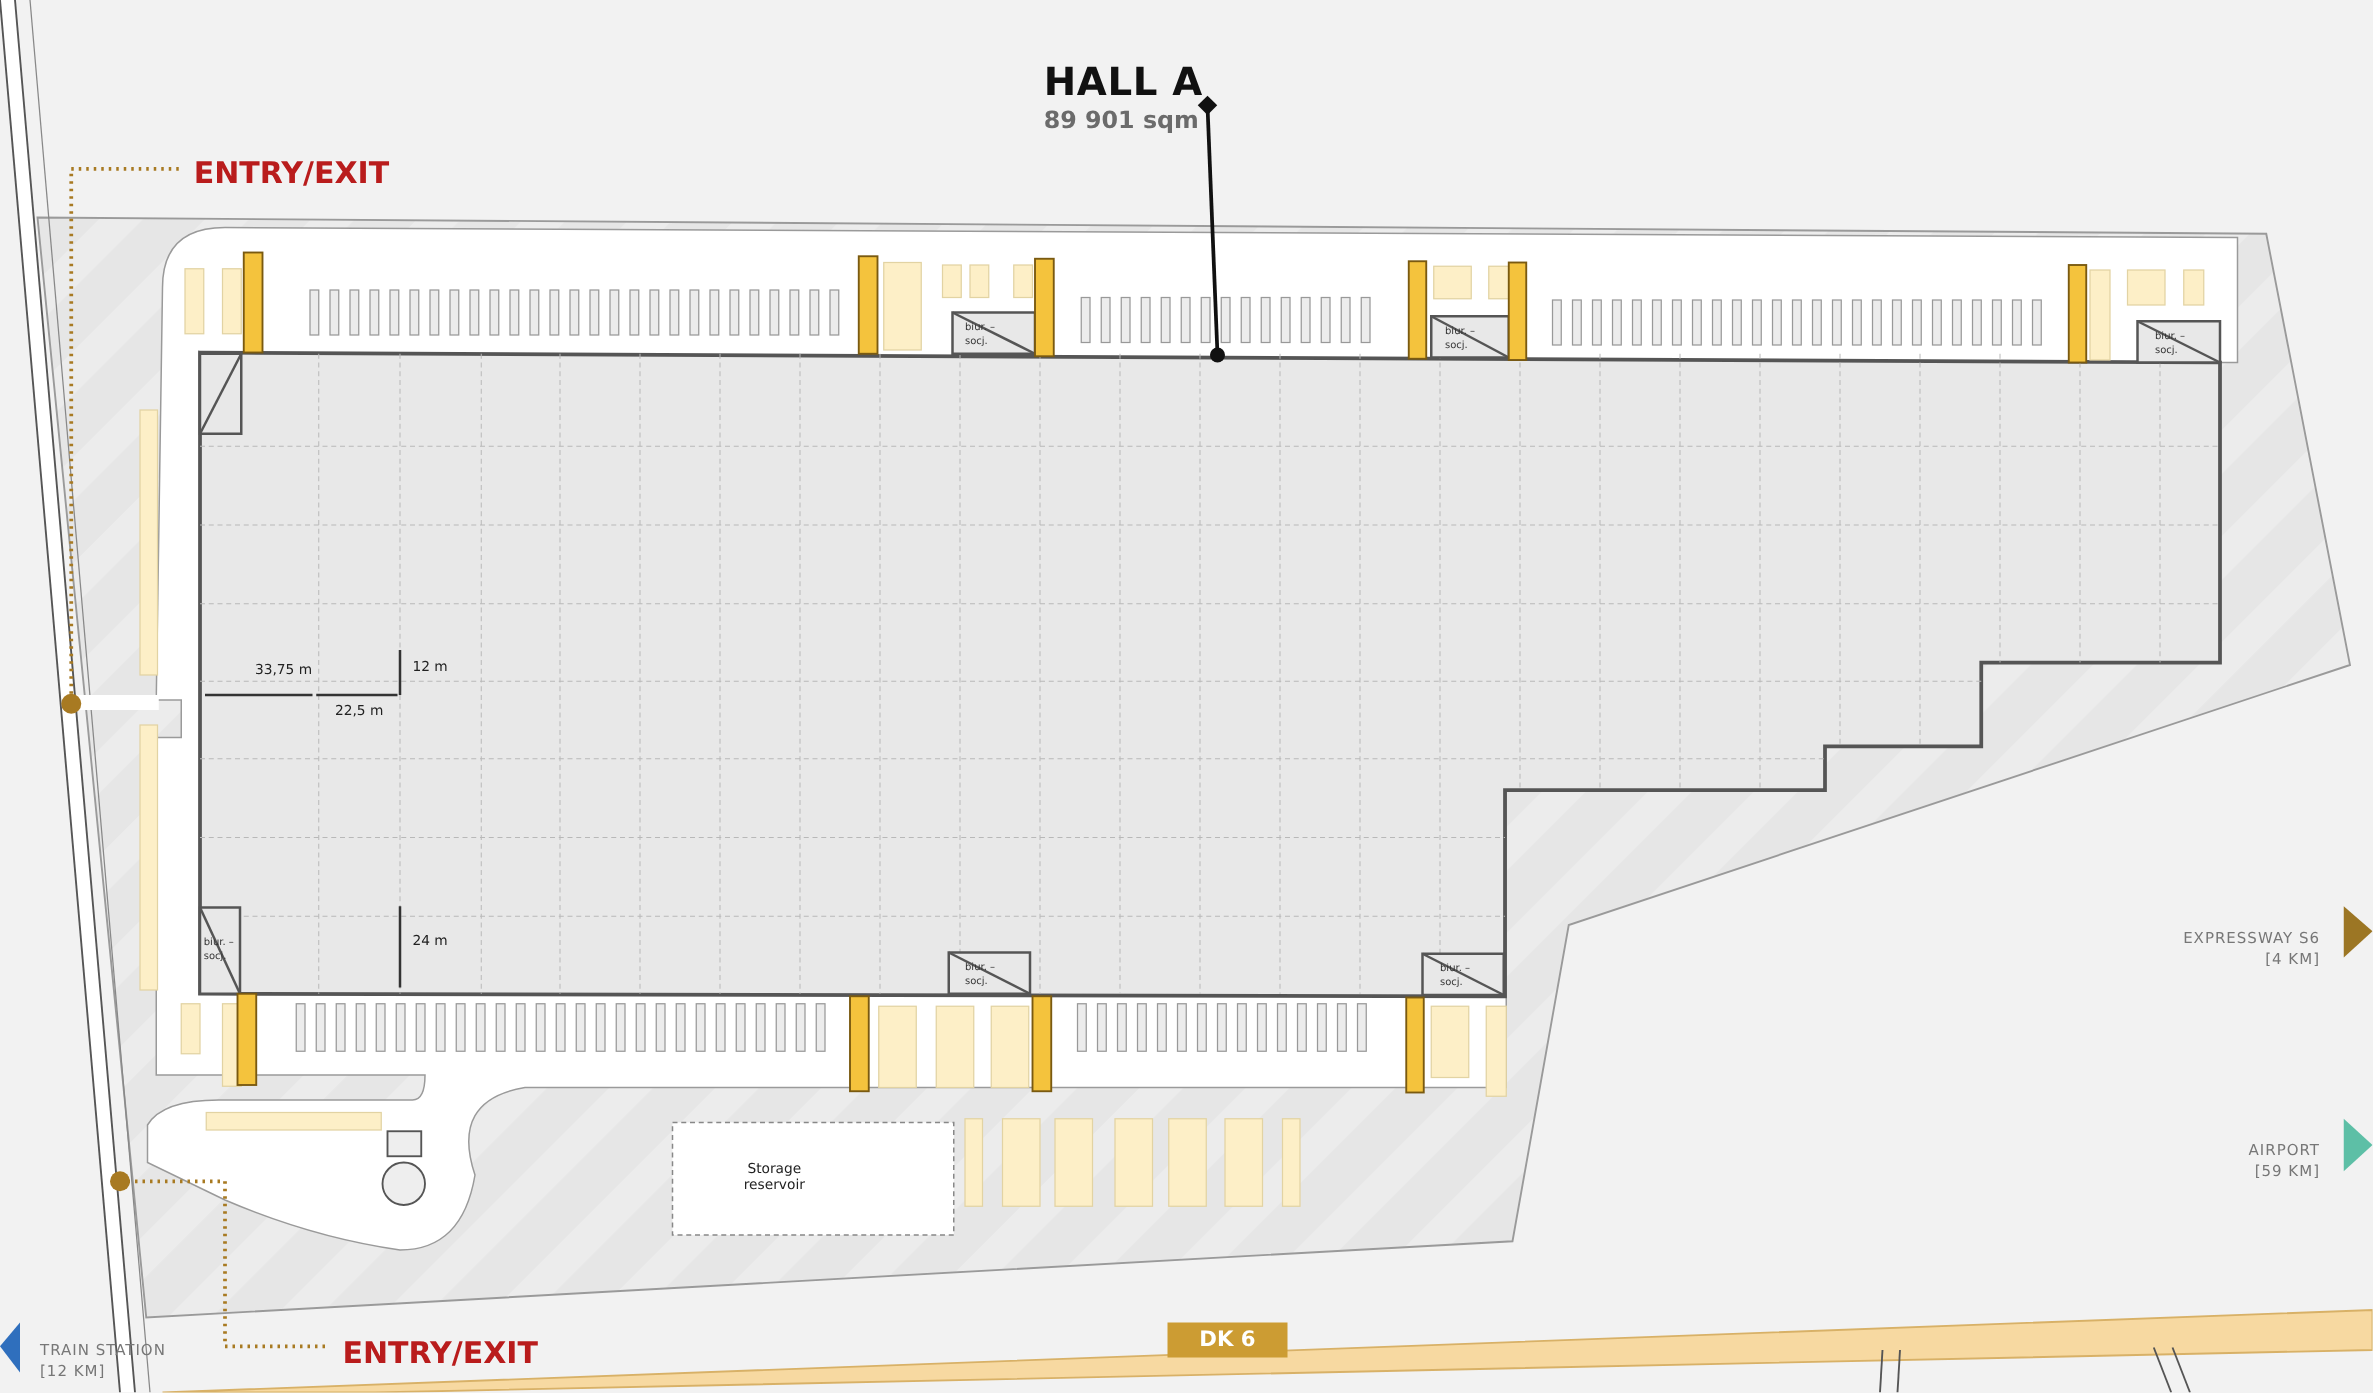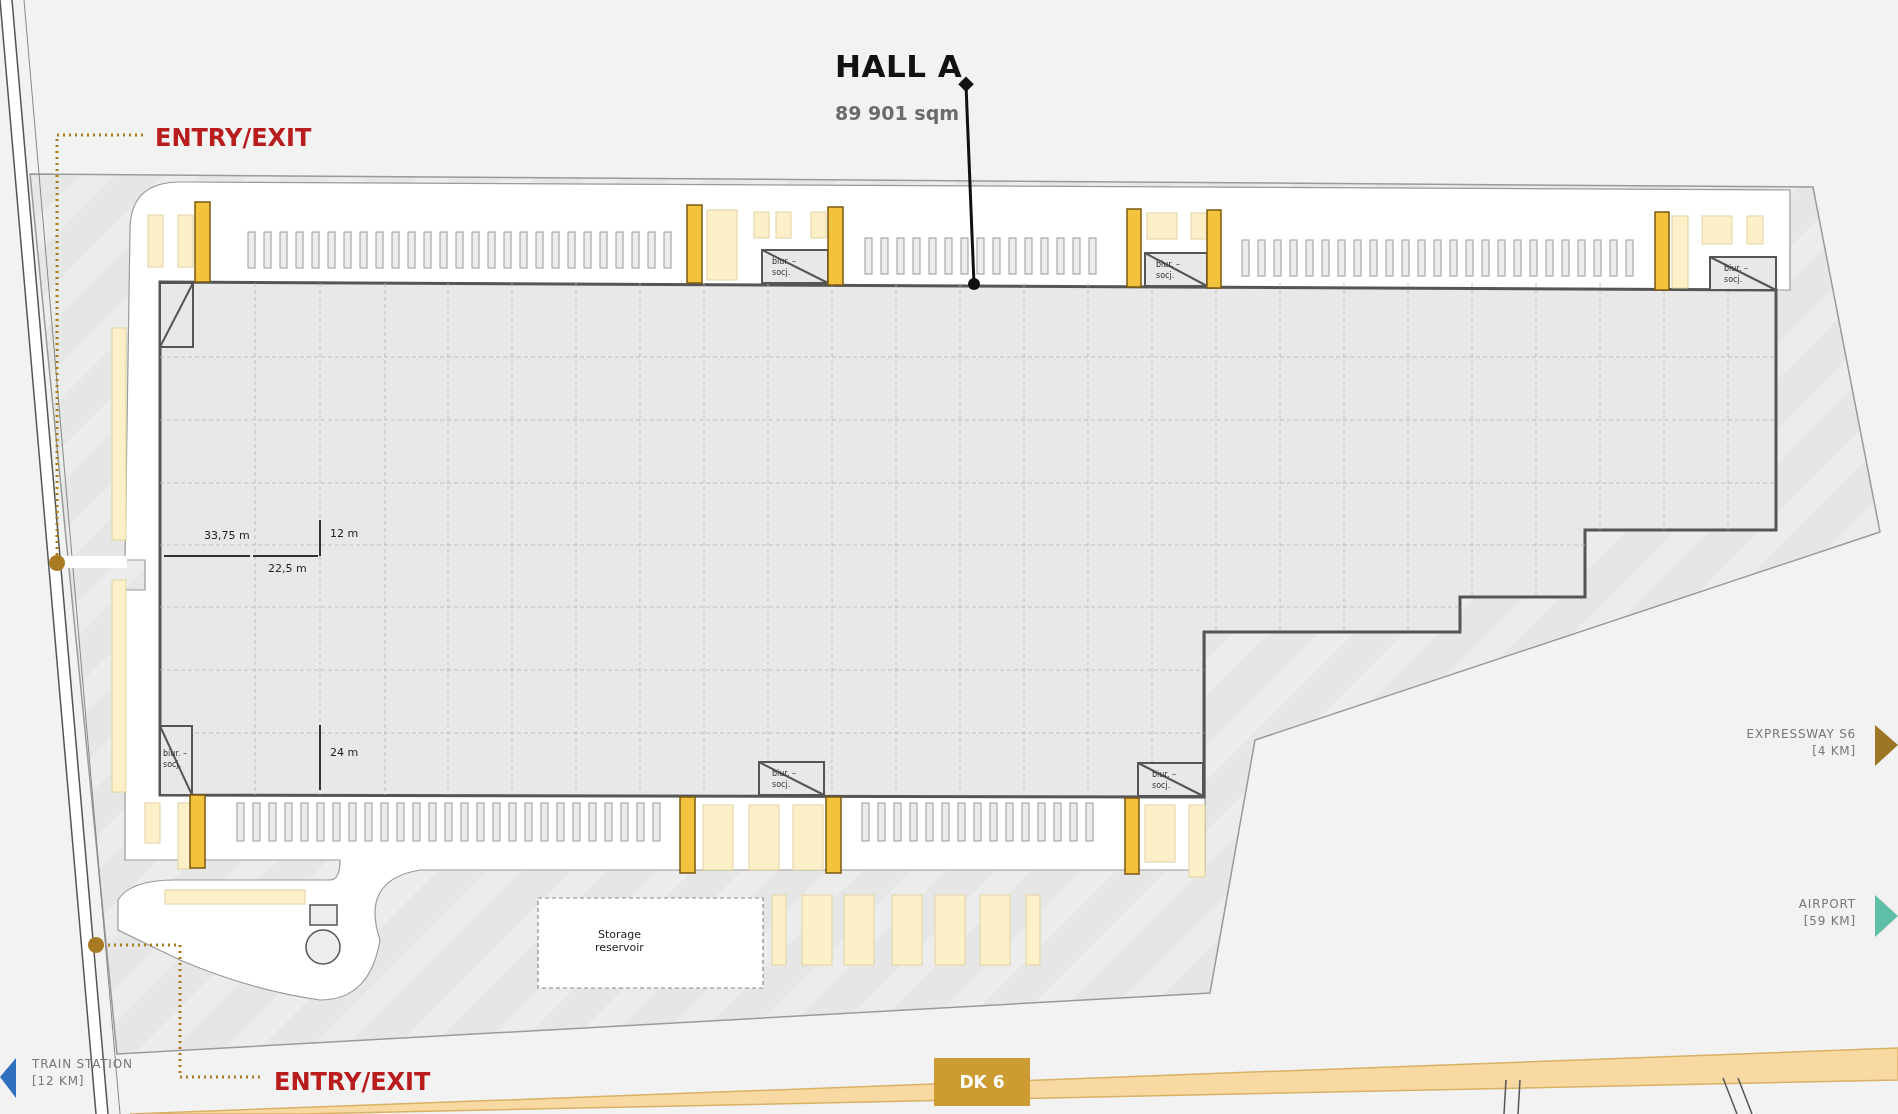--- a/index.html
+++ b/index.html
@@ -1,24 +1,24 @@
 <!DOCTYPE html>
 <html><head>
 <meta charset="utf-8">
 <style>
   html, body { margin:0; padding:0; background:#f2f2f2; }
   body { width:1898px; height:1114px; overflow:hidden; position:relative; font-family:"DejaVu Sans", sans-serif; }
   #plan { position:absolute; left:0; top:0; }
   .lbl { position:absolute; white-space:nowrap; }
   .hall-title { left:835px; top:48px; font-size:31px; font-weight:bold; color:#111; letter-spacing:0.5px;text-align:right; }
-  .hall-area { left:835px; top:102px; font-size:19px; color:#6b6b6b; font-weight:bold; }
+  .hall-area { left:835px; top:85px; font-size:19px; color:#6b6b6b; font-weight:bold; }
   .entry { font-size:24px; font-weight:bold; color:#b91c1c; }
-  .dest { font-size:12px; color:#777; text-align:right; letter-spacing:0.8px; line-height:17px; }
+  .dest { font-size:12px; color:#777; text-align:right; letter-spacing:0.8px; line-height:17px;margin-top:16px; }
   .dest.left { text-align:left; }
-  .dk6 { left:934px; top:1058px; width:96px; height:48px; background:#cc9c33; color:#fff; font-weight:bold; font-size:17px; display:flex; align-items:center; justify-content:center; }
+  .dk6 { left:934px; top:1058px; width:96px; height:28px; background:#cc9c33; color:#fff; font-weight:bold; font-size:17px; display:flex; align-items:center; justify-content:center; }
   .dim { font-size:11px; color:#222; }
   .room { font-size:8px; color:#333; text-align:left; line-height:11px; }
   .storage { font-size:11px; color:#222; text-align:center; line-height:13px; }
 </style>
 </head>
 <body>
 
 <svg id="plan" width="1898" height="1114" viewBox="0 0 1898 1114">
   <defs>
     <pattern id="hatch" width="60" height="60" patternUnits="userSpaceOnUse" patternTransform="rotate(45)">

